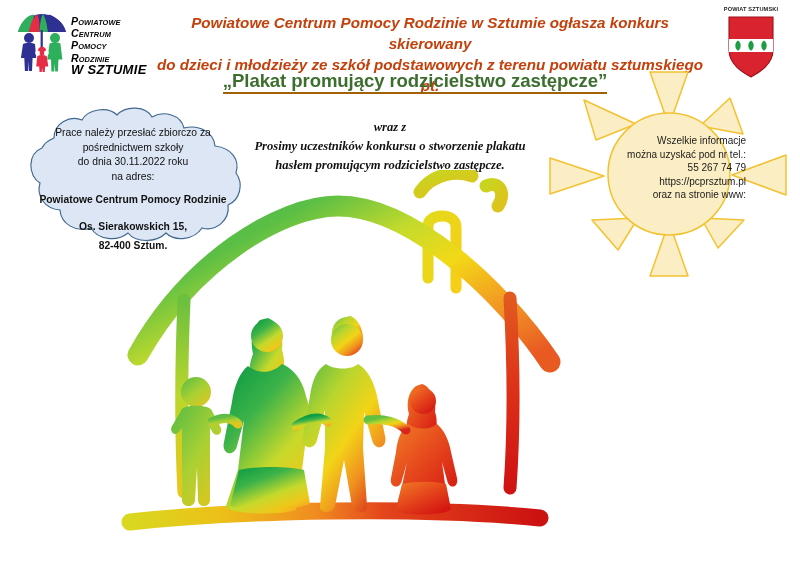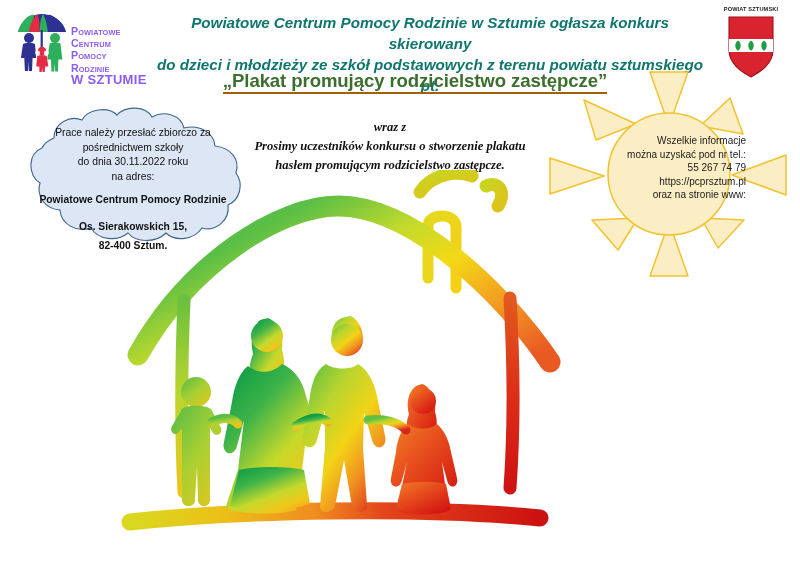--- a/index.html
+++ b/index.html
@@ -6,31 +6,31 @@
   body{
     width:800px;height:565px;position:relative;overflow:hidden;
     font-family:"Liberation Sans",sans-serif;
     background:#ffffff;
   }
   .stage{position:absolute;inset:0;width:800px;height:565px;}
 
   
   .logo{position:absolute;left:14px;top:12px;width:132px;height:62px;}
   .logo-mark{position:absolute;left:0;top:0;width:56px;height:62px;}
-  .logo-words{position:absolute;left:57px;top:14px;width:78px;height:58px;
-    color:#8b5cf6;line-height:10.2px;}
+  .logo-words{position:absolute;left:57px;top:4px;width:78px;height:58px;
+    color:#000000;line-height:10.2px;font-style:italic;}
   .logo-words div{white-space:nowrap;font-size:7.4px;font-weight:700;letter-spacing:.1px;}
   .logo-words div .cap{font-size:10.6px;font-weight:700;}
   .logo-words .last{font-size:13px;letter-spacing:.3px;margin-top:.5px;}
 
   
   .header-text{
     position:absolute;left:150px;top:12px;width:560px;
     text-align:center;font-style:italic;font-weight:600;
-    font-size:15.2px;line-height:21px;color:#0f766e;
+    font-size:15.2px;line-height:21px;color:#c2410c;
     font-family:"Liberation Sans",sans-serif;
   }
   .title{
     position:absolute;left:180px;top:70px;width:470px;text-align:center;
     font-size:18.6px;font-weight:700;color:#3c6e2e;
     font-family:"Liberation Sans",sans-serif;letter-spacing:-.1px;
   }
   .title span{border-bottom:2px solid #a16207;padding-bottom:1px;}
 
   

